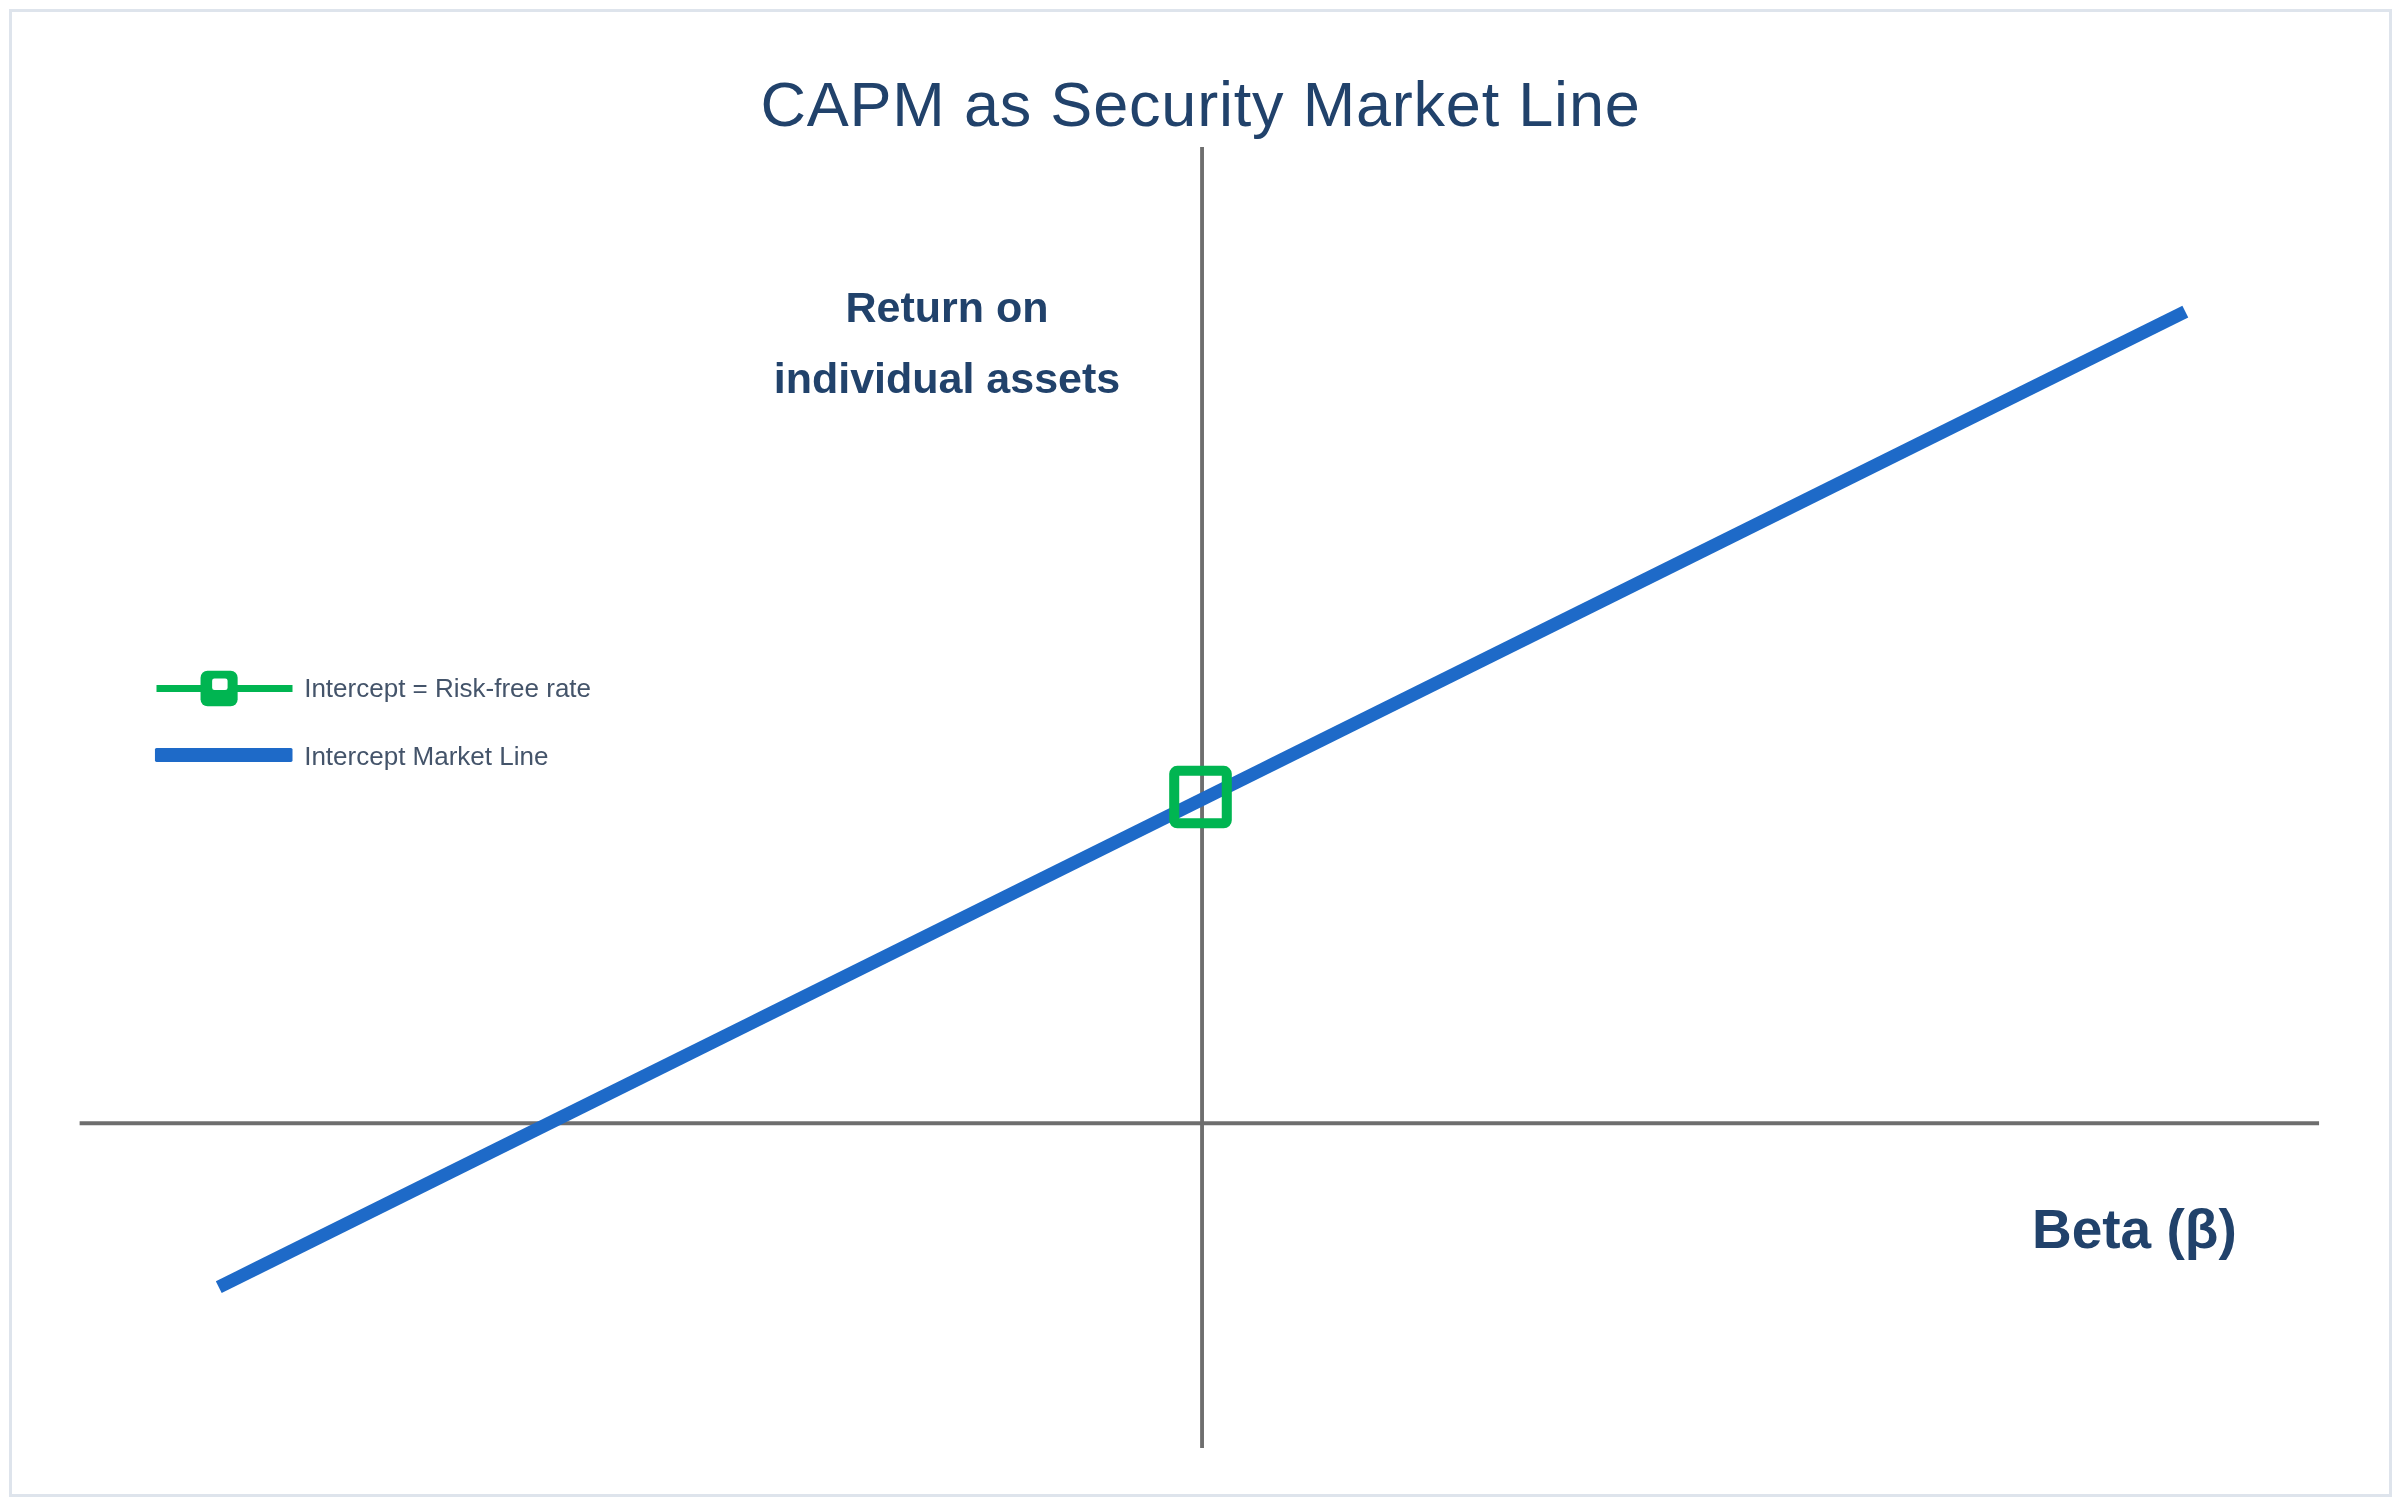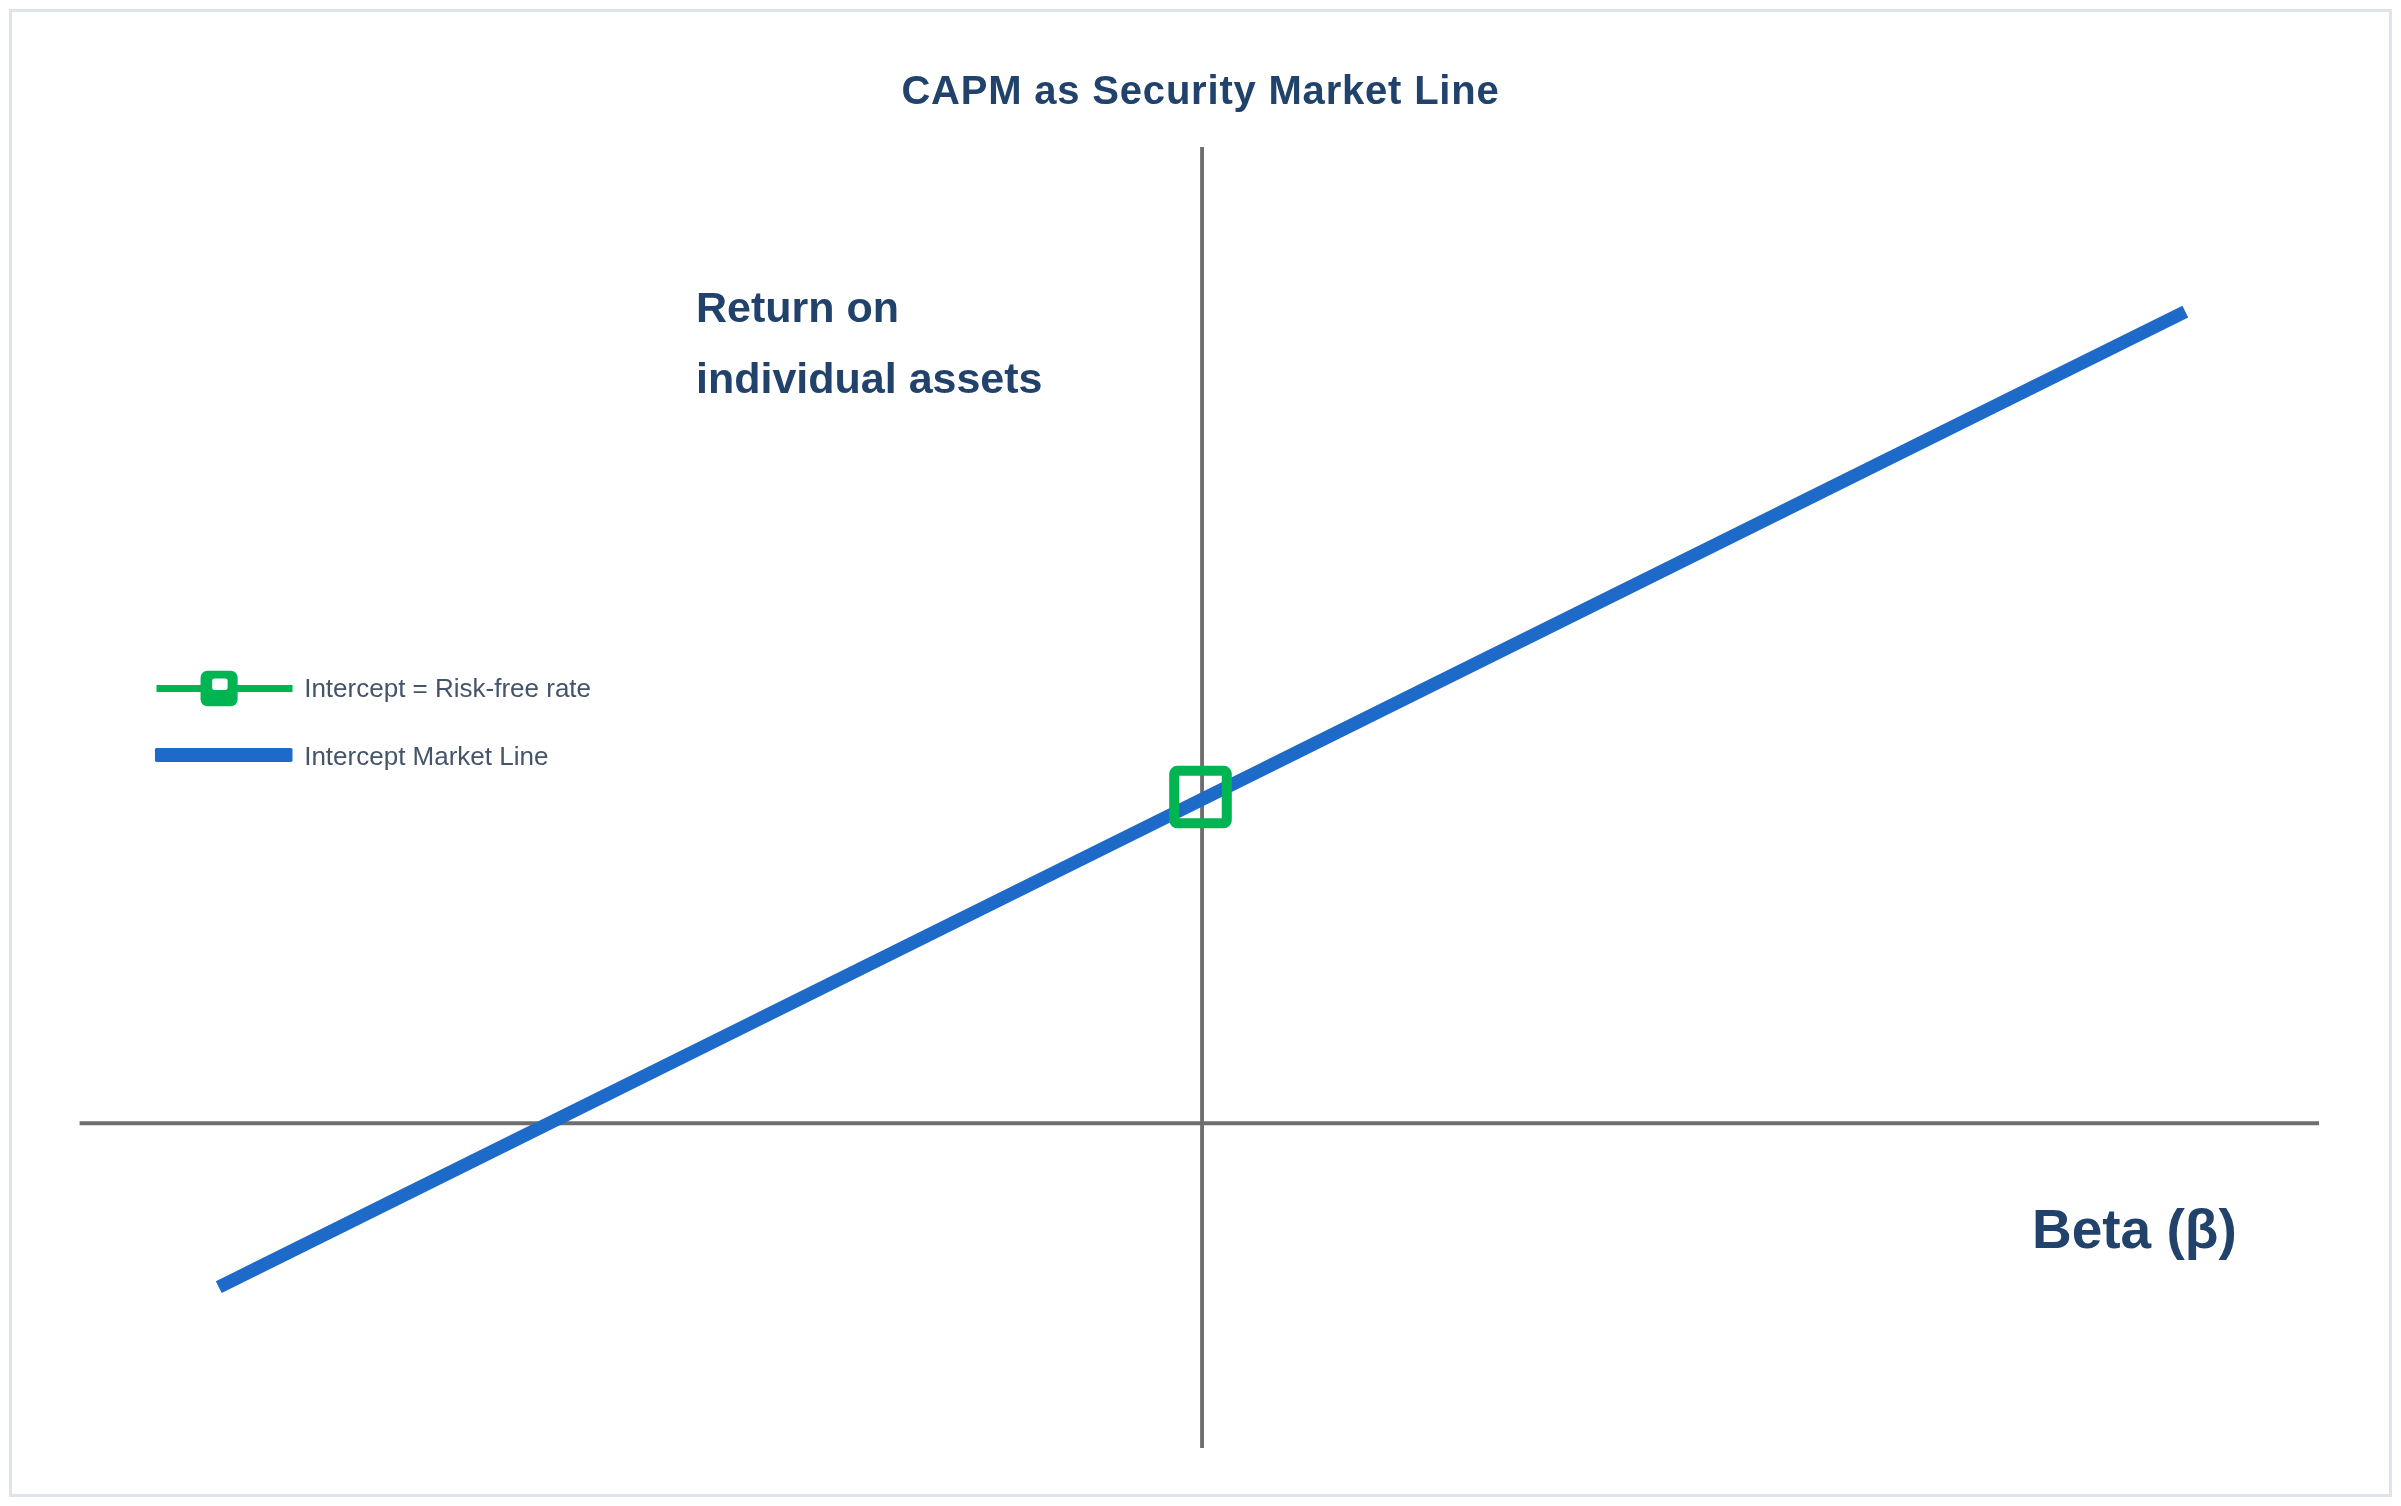--- a/index.html
+++ b/index.html
@@ -24,30 +24,30 @@
     left: 9.3px; top: 9.3px;
     width: 2383px; height: 1488px;
     border: 3.9px solid var(--frame-border);
     background: var(--bg);
   }
   .chart-title {
     position: absolute;
     left: 0; top: 68px;
     width: 2401px;
     text-align: center;
-    font-size: 40px;
-    font-weight: bold;
+    font-size: 63px;
+    font-weight: normal;
     color: var(--navy);
     letter-spacing: 0.8px;
   }
   .y-axis-label {
     position: absolute;
-    left: 696px; top: 272px;
+    left: 746px; top: 272px;
     width: 402px;
-    text-align: left;
+    text-align: center;
     font-size: 43px;
     font-weight: bold;
     line-height: 71px;
     color: var(--navy);
   }
   .x-axis-label {
     position: absolute;
     left: 2032px; top: 1197px;
     font-size: 55px;
     font-weight: bold;

